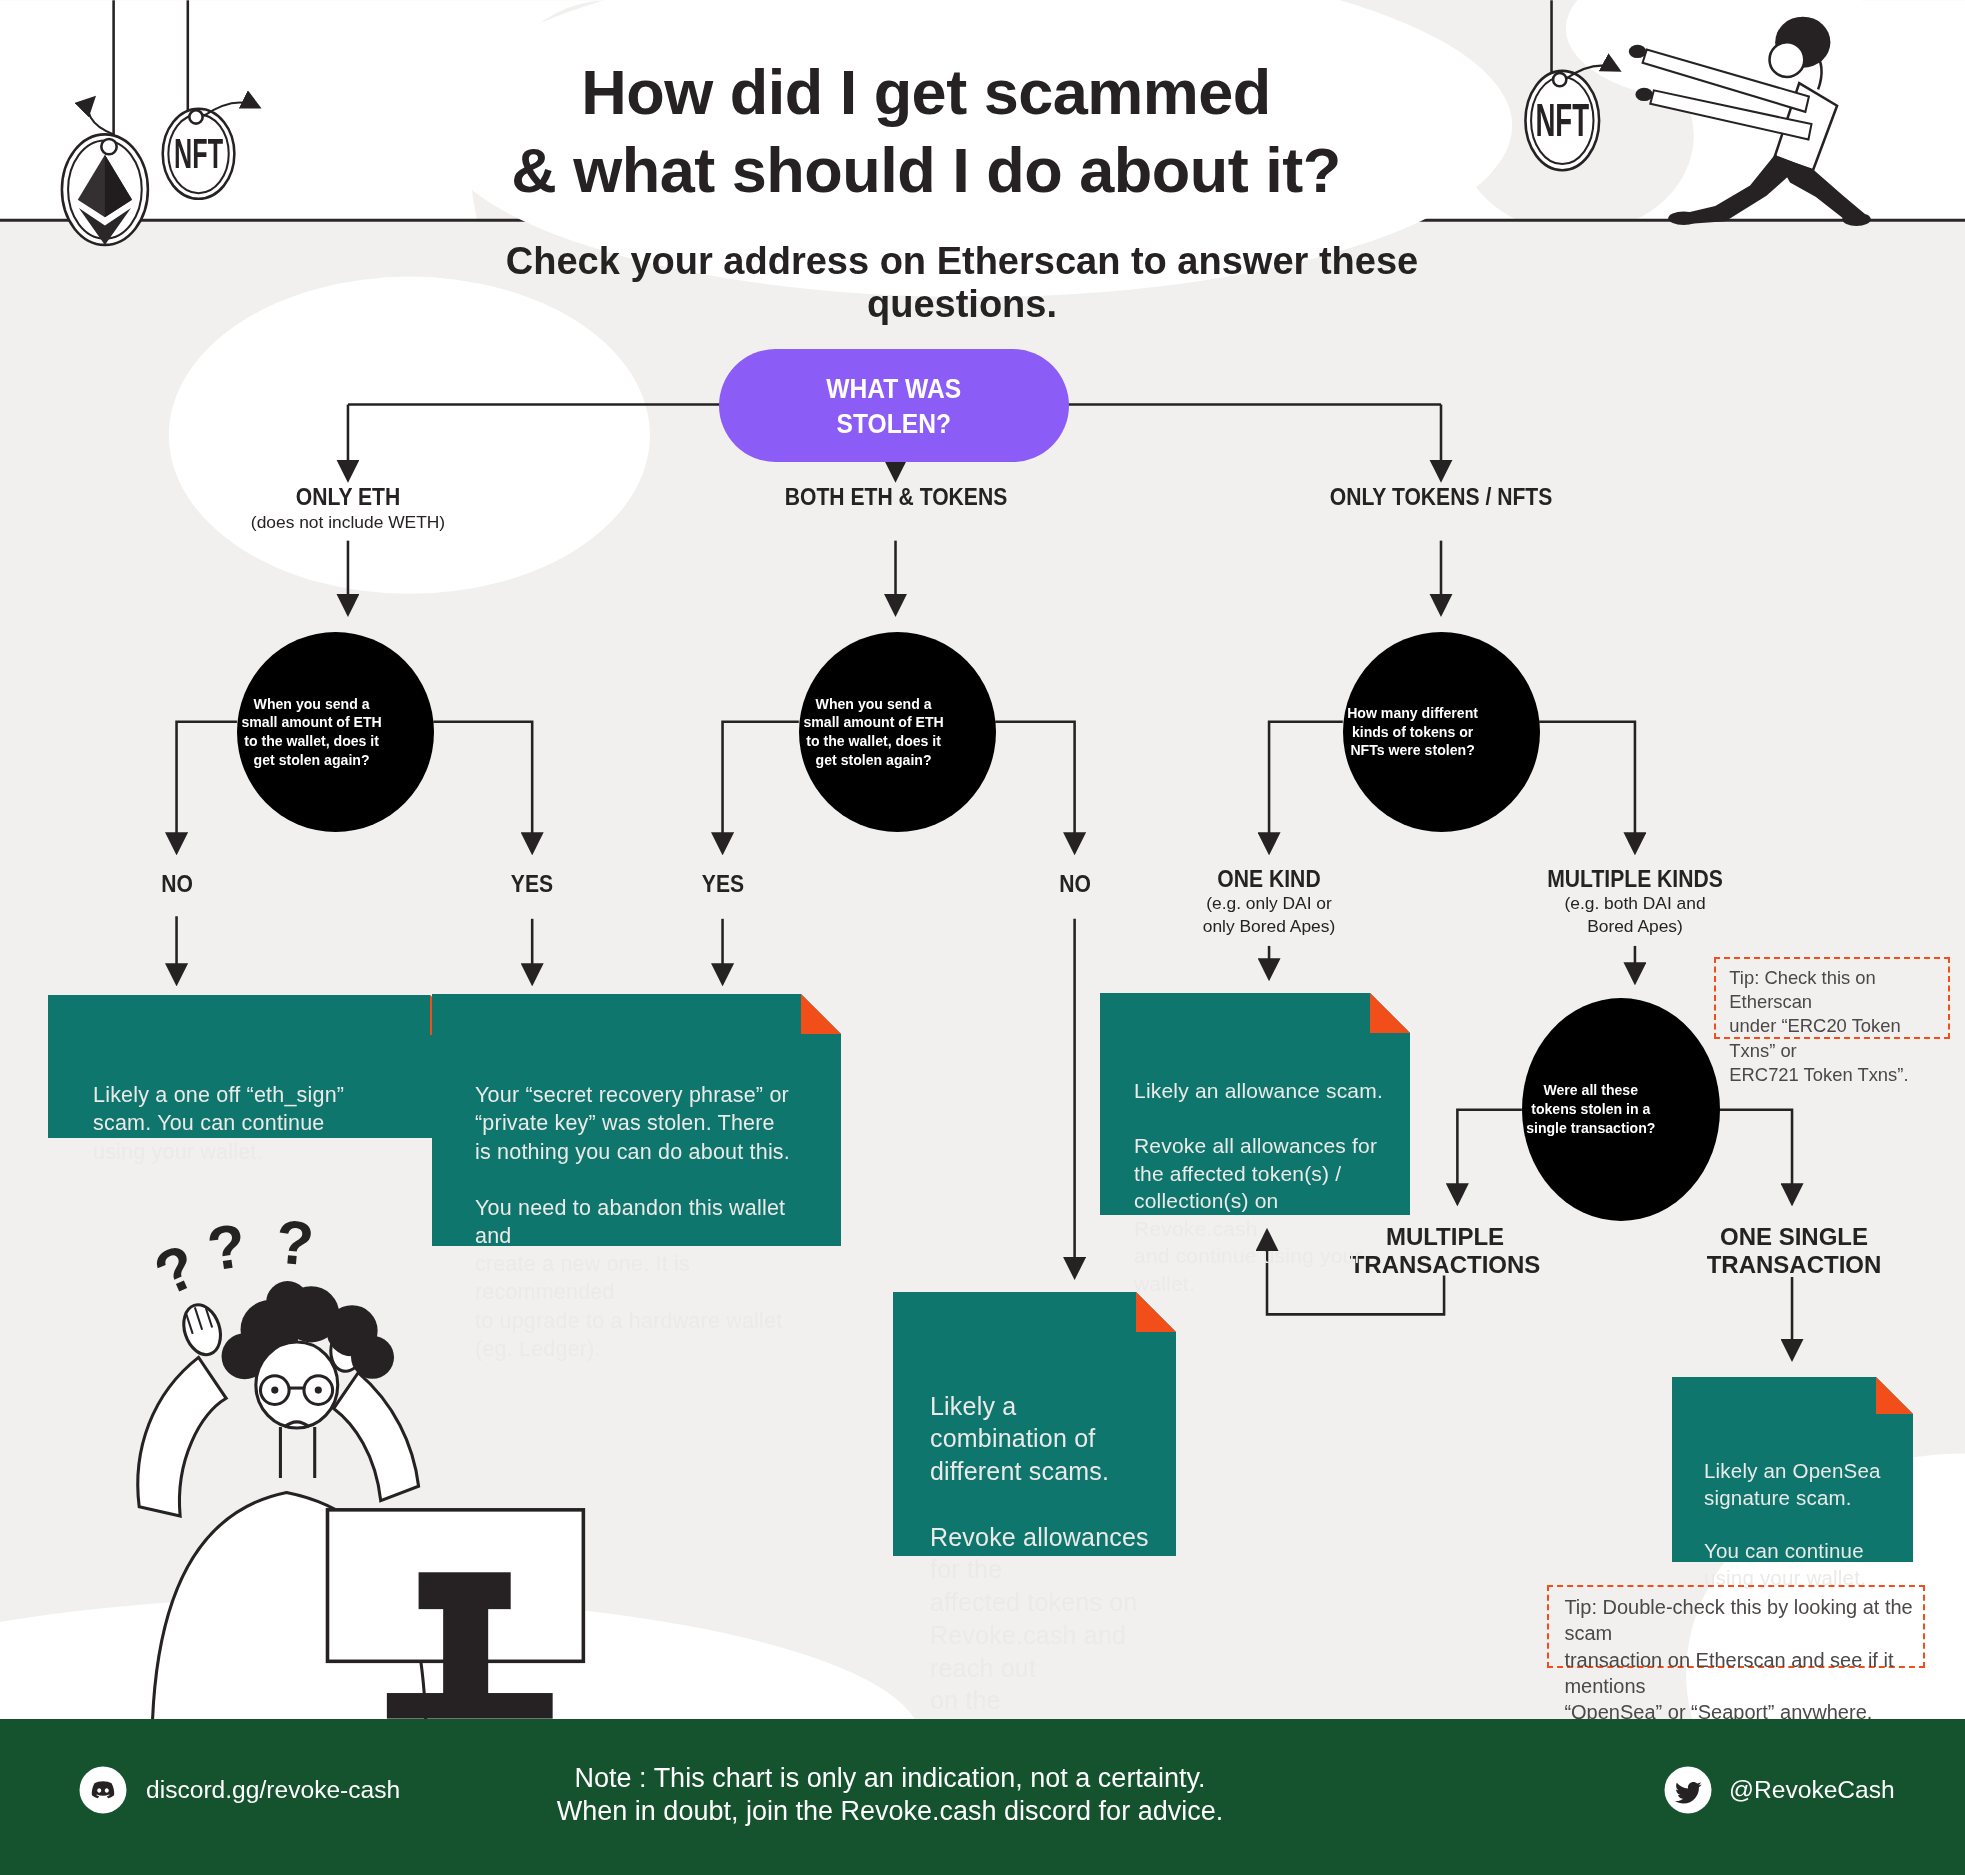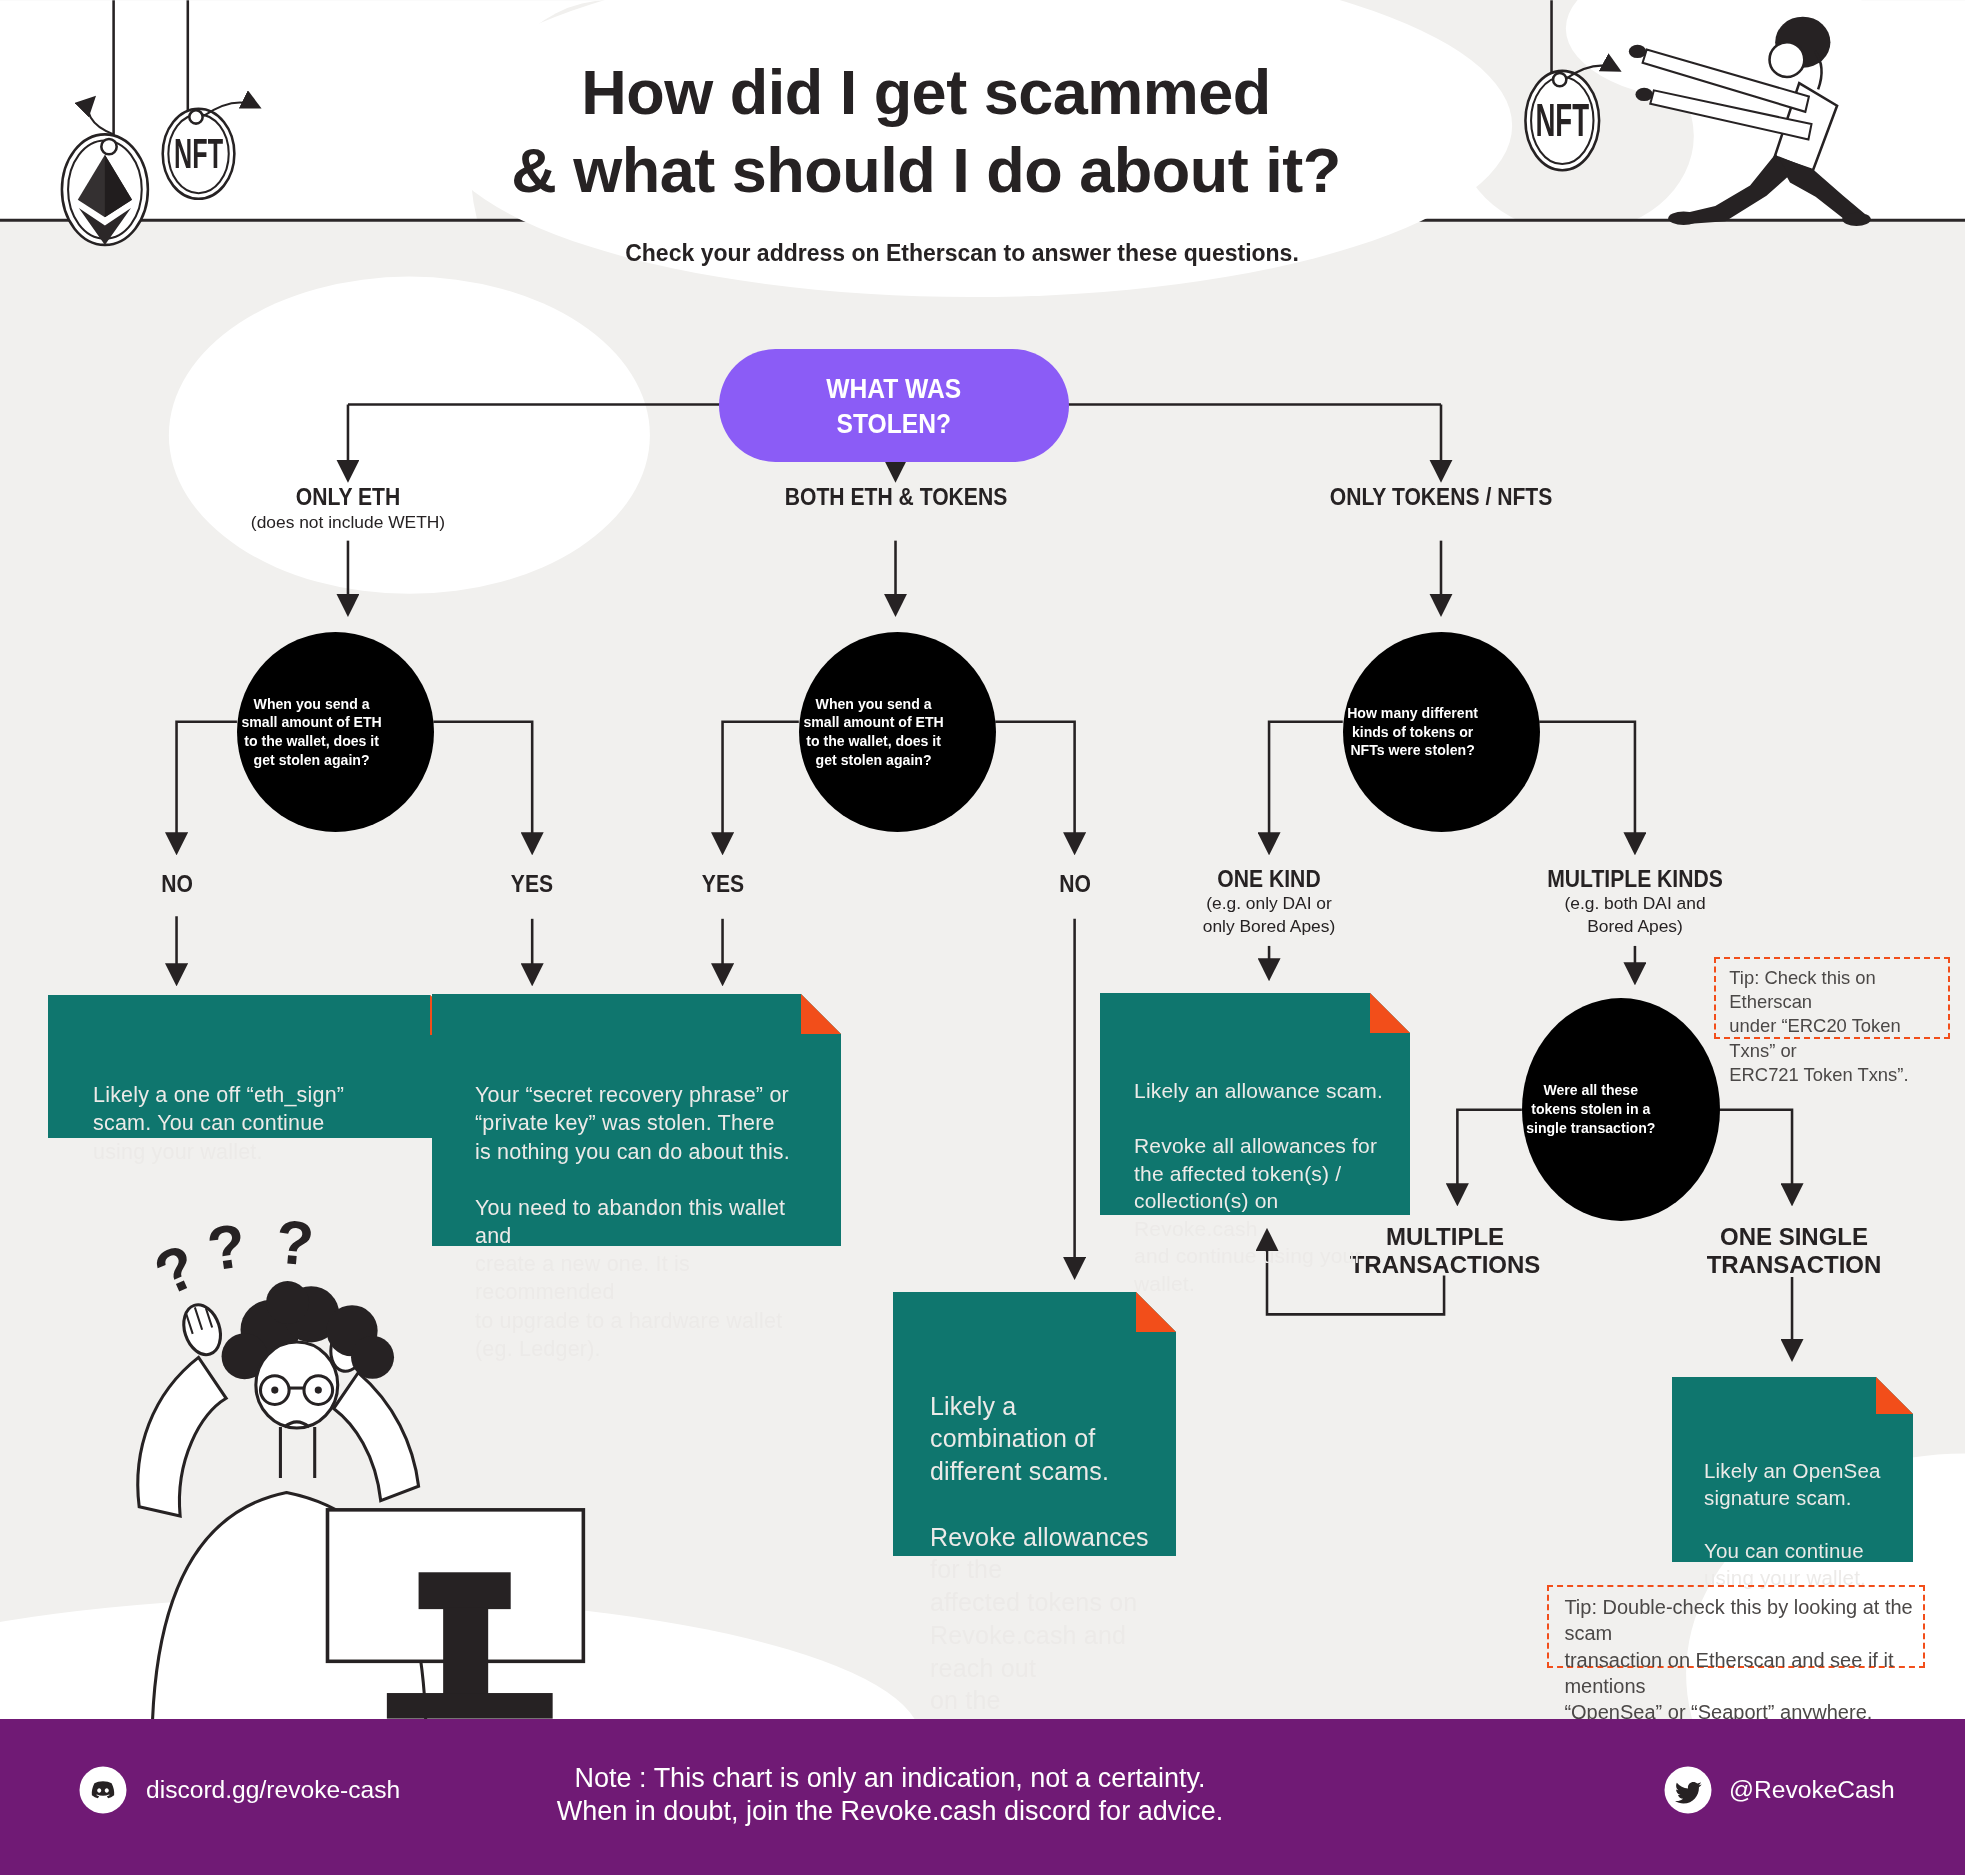--- a/index.html
+++ b/index.html
@@ -7,38 +7,38 @@
     position:relative;width:1965px;height:1876px;overflow:hidden;
     background:#f1f0ee;font-family:"Liberation Sans",sans-serif;color:#262223;
   }
   .abs{position:absolute;}
   svg{display:block;}
   .pre{white-space:pre-line;}
   .sq{display:inline-block;transform:scaleX(.88);transform-origin:50% 50%;}
   
   .title{left:926px;top:53px;transform:translateX(-50%);font-size:63px;font-weight:bold;
          line-height:1.24;text-align:center;letter-spacing:-0.5px;}
-  .subtitle{left:962px;top:240px;transform:translateX(-50%);font-size:23px;font-weight:bold;text-align:center;}
+  .subtitle{left:962px;top:240px;transform:translateX(-50%);font-size:38px;font-weight:bold;text-align:center;}
   
   .pill{left:719px;top:349px;width:350px;height:113px;background:#8b5cf6;border-radius:57px;
         display:flex;align-items:center;justify-content:center;color:#fff;font-weight:bold;
         font-size:28px;line-height:1.25;text-align:center;}
   .qcircle{background:#000000;border-radius:50%;color:#fff;display:flex;align-items:center;
         text-align:center;font-weight:bold;font-size:15px;line-height:1.25;}
   .c1{left:237px;top:632px;width:197px;height:200px;}
   .c2{left:799px;top:632px;width:197px;height:200px;}
   .c3{left:1343px;top:632px;width:197px;height:200px;}
   .c4{left:1522px;top:998px;width:198px;height:223px;}
   .lbl{transform:translateX(-50%);font-weight:bold;text-align:center;font-size:24px;line-height:1.16;}
   .lblnote{transform:translateX(-50%);font-weight:normal;text-align:center;font-size:17.4px;line-height:1.3;}
   .note{background:#0f766e;color:#eceae8;font-size:21.5px;line-height:1.31;letter-spacing:0.2px;}
   .note .fold{position:absolute;top:0;right:0;}
   .tip{border:2.6px dashed #f24e1a;color:#4b4847;font-size:18.4px;line-height:1.31;}
   
-  .footer{left:0;top:1719px;width:1965px;height:156px;background:#701a75;color:#fff;}
+  .footer{left:0;top:1719px;width:1965px;height:156px;background:#14532d;color:#fff;}
   .f-text{position:absolute;font-size:24.6px;}
   .f-note{position:absolute;left:890px;top:1762px;transform:translateX(-50%);text-align:center;
           font-size:27px;line-height:1.24;color:#fff;}
 </style>
 </head>
 <body>
 
 <div class="canvas">
 
   <svg class="abs" style="left:0;top:0" width="1965" height="1876" viewBox="0 0 3840 3665">

